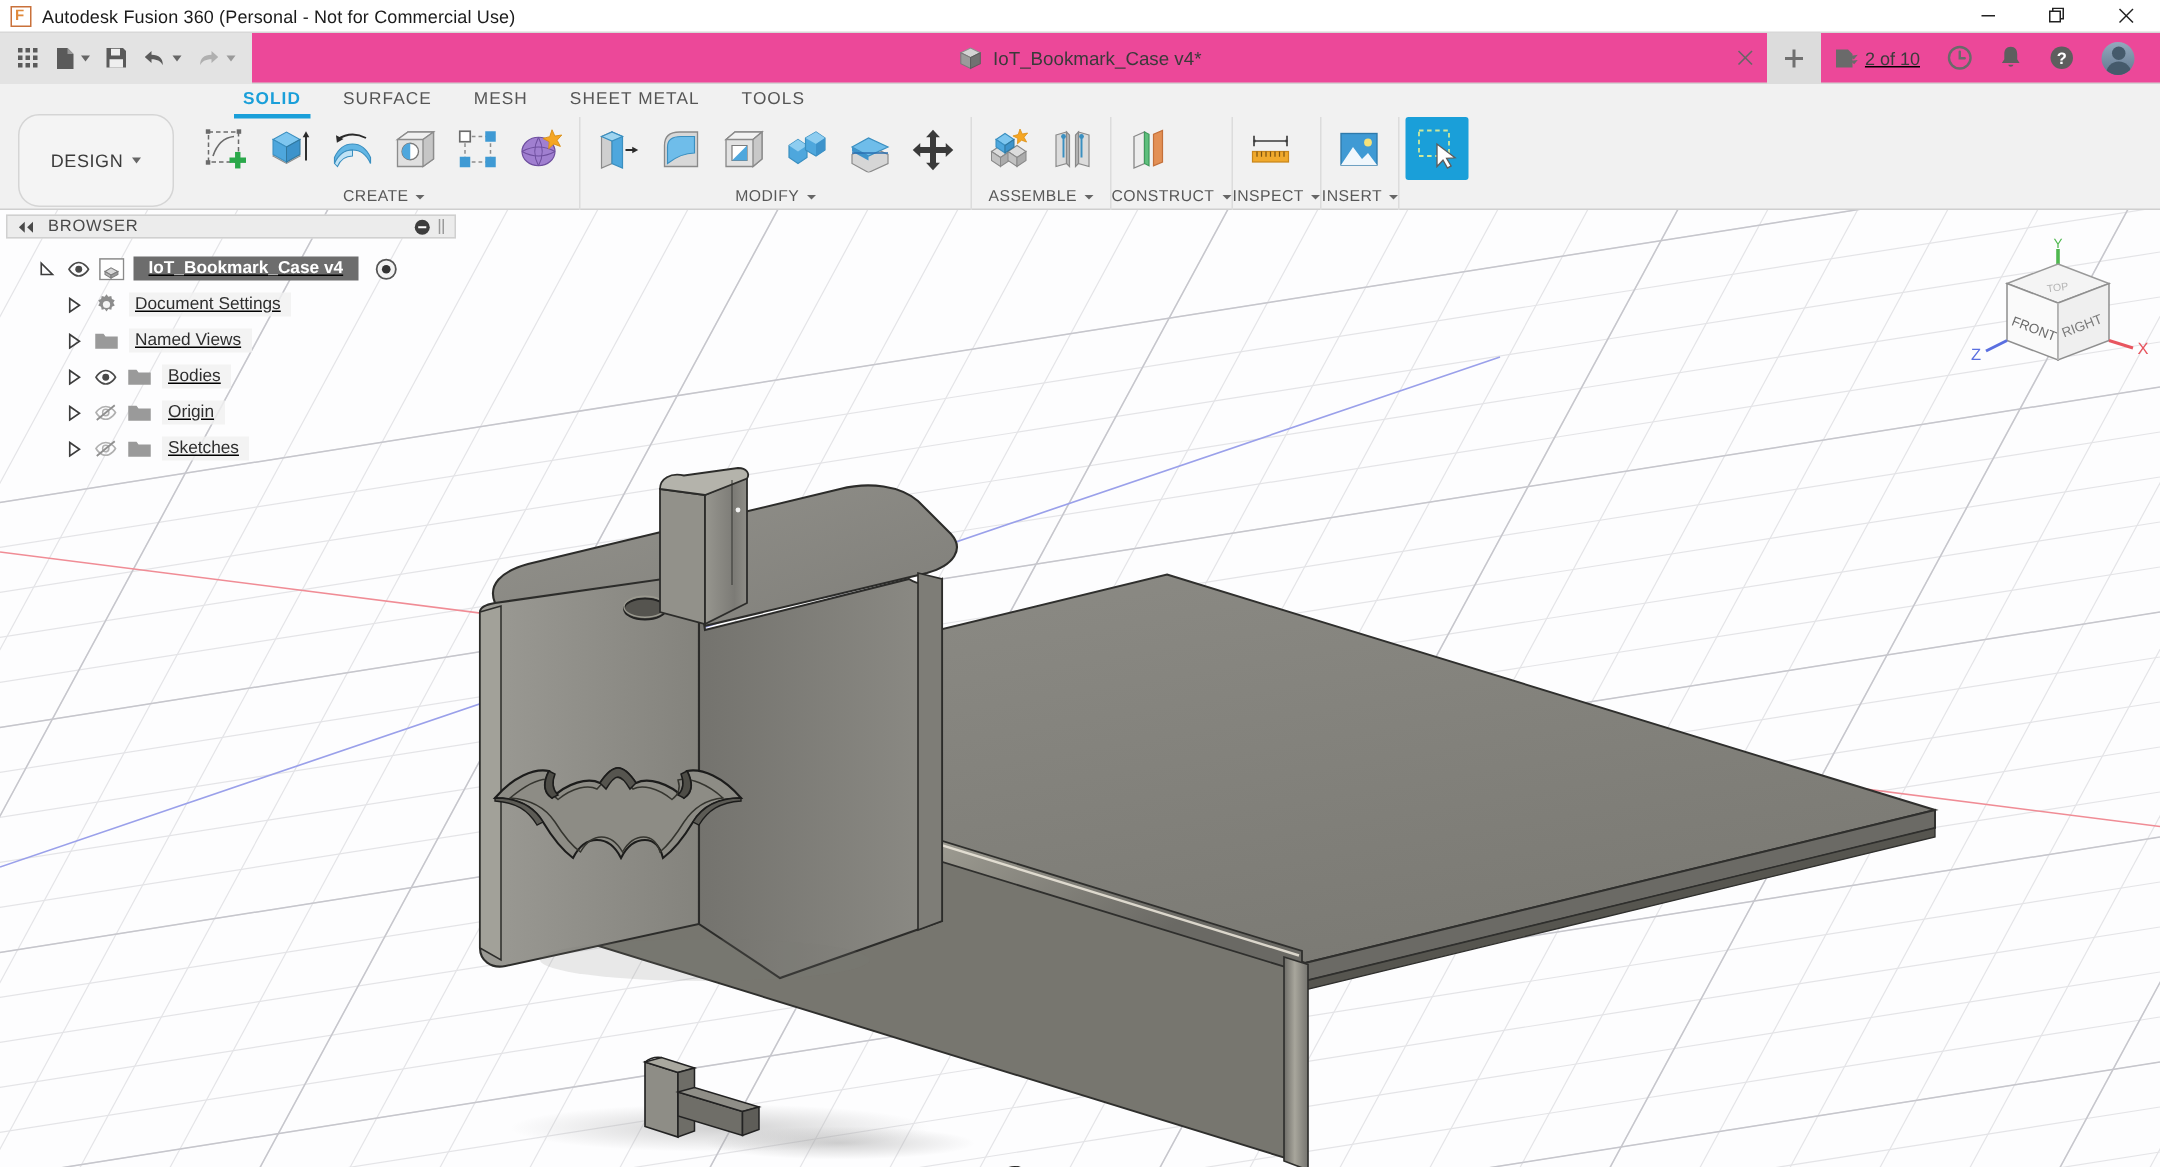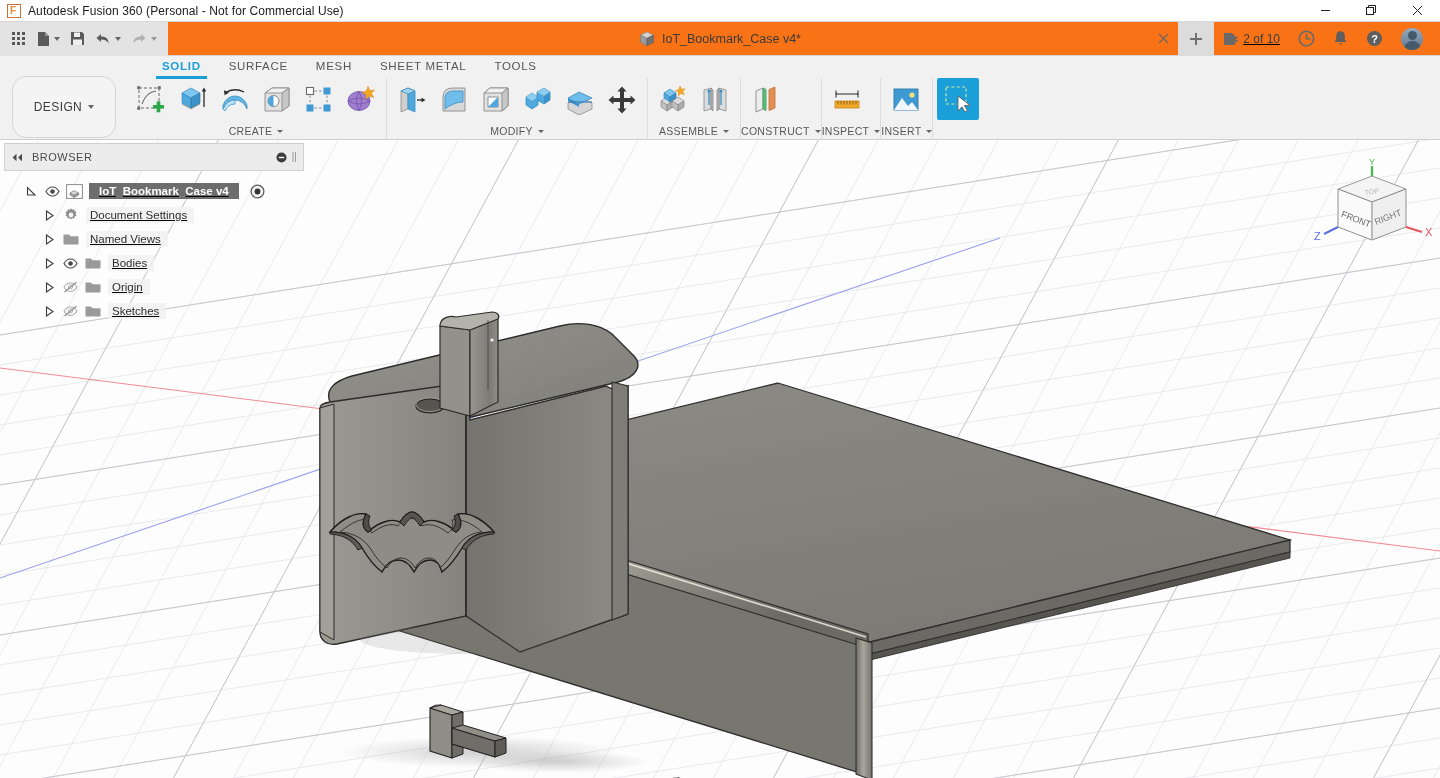--- a/index.html
+++ b/index.html
@@ -30,21 +30,21 @@
   .winbtns { margin-left:auto; display:flex; height:22px; }
   .winbtn {
     width:46px; height:22px; display:flex; align-items:center; justify-content:center;
     font-size:12px; color:#222; cursor:default;
   }
   .winbtn svg { display:block; }
 
   
   .qatrow {
     position:absolute; top:22px; left:0; width:1440px; height:34px;
-    background:#f97316; border-bottom:1px solid #d4d4d4;
+    background:#ec4899; border-bottom:1px solid #d4d4d4;
     display:flex; align-items:center;text-decoration:underline;
   }
   .qat-left { display:flex; align-items:center; height:34px; background:#e3e3e3; padding:0 6px; }
   .qat-btn {
     display:flex; align-items:center; justify-content:center;
     height:26px; padding:0 5px; cursor:default;
   }
   .caret { width:0;height:0;border-left:3.5px solid transparent;border-right:3.5px solid transparent;
            border-top:4px solid #666; margin-left:4px; }
   .caret.light { border-top-color:#9a9a9a; }
@@ -121,21 +121,21 @@
     background:#fdfdfe; overflow:hidden;
   }
   .vp-svg { position:absolute; inset:0; width:1440px; height:638px; }
 
   
   .browser {
     position:absolute; top:143px; left:4px; width:300px;
     z-index:20; font-size:11.5px;
   }
   .browser-head {
-    height:28px; background:#ececec; border:1px solid #d0d0d0;
+    height:16px; background:#ececec; border:1px solid #d0d0d0;
     display:flex; align-items:center; padding:0 6px; gap:8px;
   }
   .bh-title { font-size:11px; color:#4a4a4a; letter-spacing:0.5px; }
   .bh-right { margin-left:auto; display:flex; align-items:center; gap:5px; }
   .tree { padding-top:8px; }
   .node {
     display:flex; align-items:center; height:24px; gap:6px; cursor:default;text-decoration:underline;
   }
   .expander {
     width:14px; height:14px; display:flex; align-items:center; justify-content:center; flex:none;

